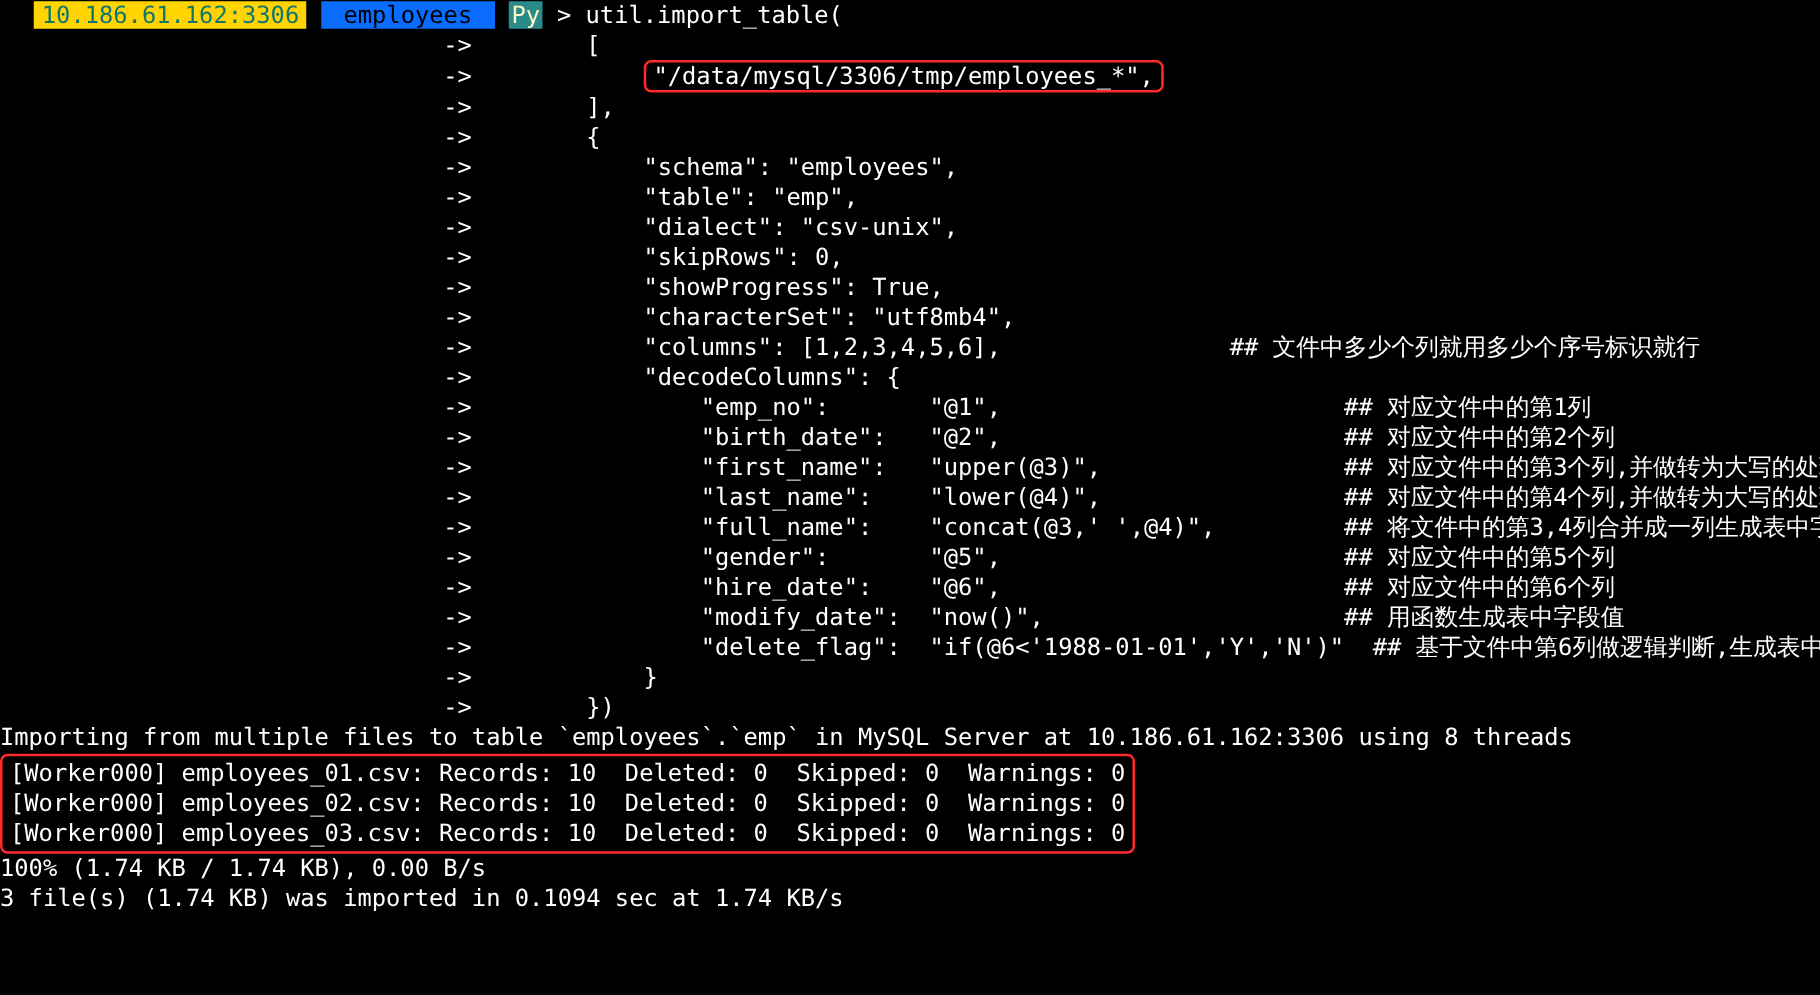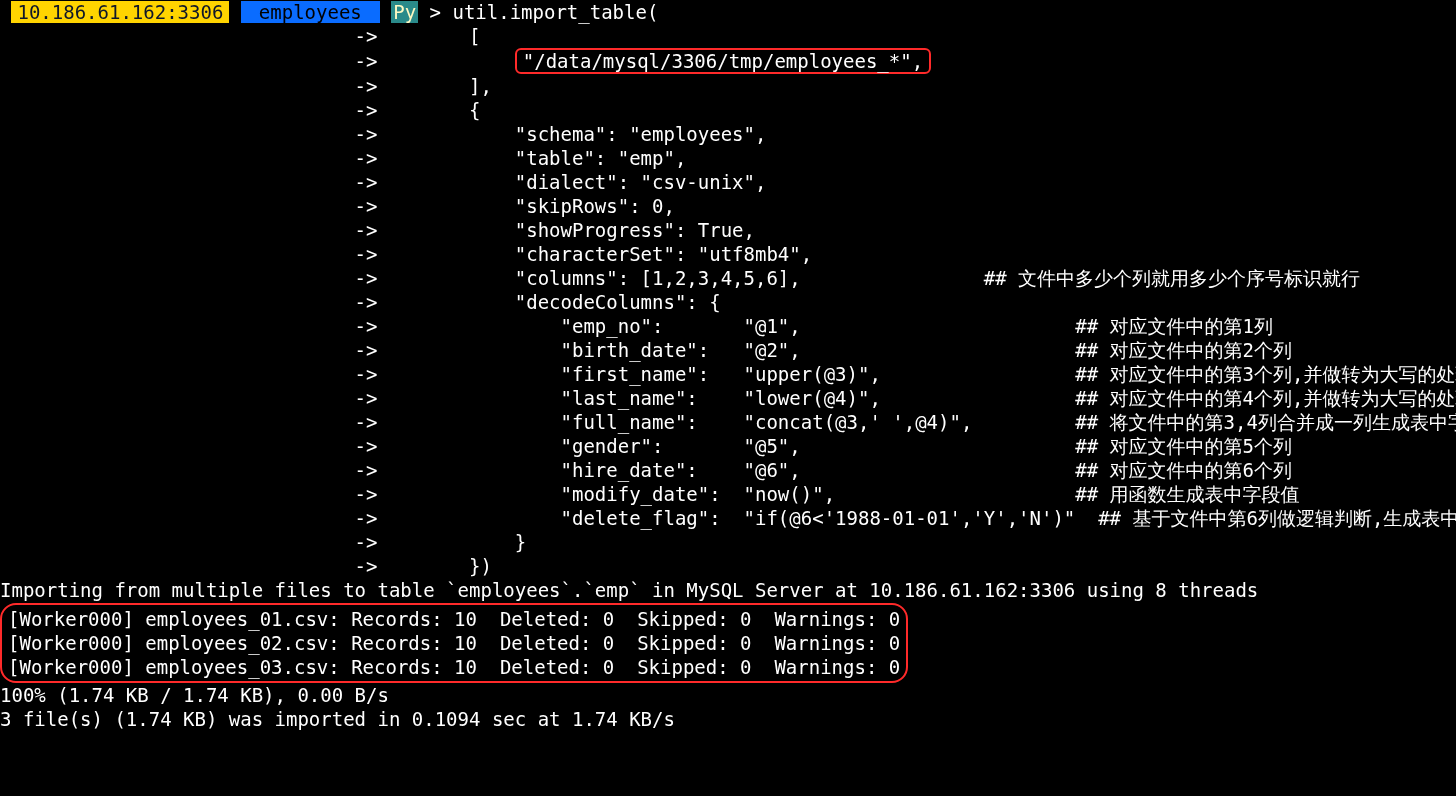--- a/index.html
+++ b/index.html
@@ -1,25 +1,25 @@
 <!DOCTYPE html>
 <html><head>
 <meta charset="utf-8">
 <style>
   html,body{margin:0;padding:0;background:#000;color:#fff;font-family:Menlo,Consolas,"DejaVu Sans Mono",monospace;font-size:19px;line-height:24px;width:1456px;height:796px;overflow:hidden;}
   .term{padding:0;}
   .row{white-space:pre;}
-  .host{background:#ffd400;color:#0f172a;padding:0 6px;}
+  .host{background:#ffd400;color:#0f766e;padding:0 6px;margin-left:16px;}
   .db{background:#0a6cff;color:#000000;padding:0 18px;}
   .lang{background:#2a8a8a;color:#fef9c3;padding:0 2px;}
   .ps{color:#fff;}
   .arrow{color:#fff;}
   .code{color:#fff;}
   .hl{border:2px solid #ff2a2a;border-radius:6px;padding:0 6px;display:inline-block;line-height:22px;}
-  .hlblock{border:2px solid #ff2a2a;border-radius:16px;display:inline-block;padding:2px 6px;margin-top:1px;}
+  .hlblock{border:2px solid #ff2a2a;border-radius:6px;display:inline-block;padding:2px 6px;margin-top:1px;}
   .cursor{display:inline-block;width:10px;height:20px;background:#fff;vertical-align:-3px;}
 </style>
 </head>
 <body>
 
 <div class="term">
 
   <div class="row"> <span class="host">10.186.61.162:3306</span><span> </span><span class="db">employees</span><span> </span><span class="lang">Py</span><span class="ps"> &gt; </span><span class="code">util.import_table(</span></div>
 
   <div id="cmd-lines">

